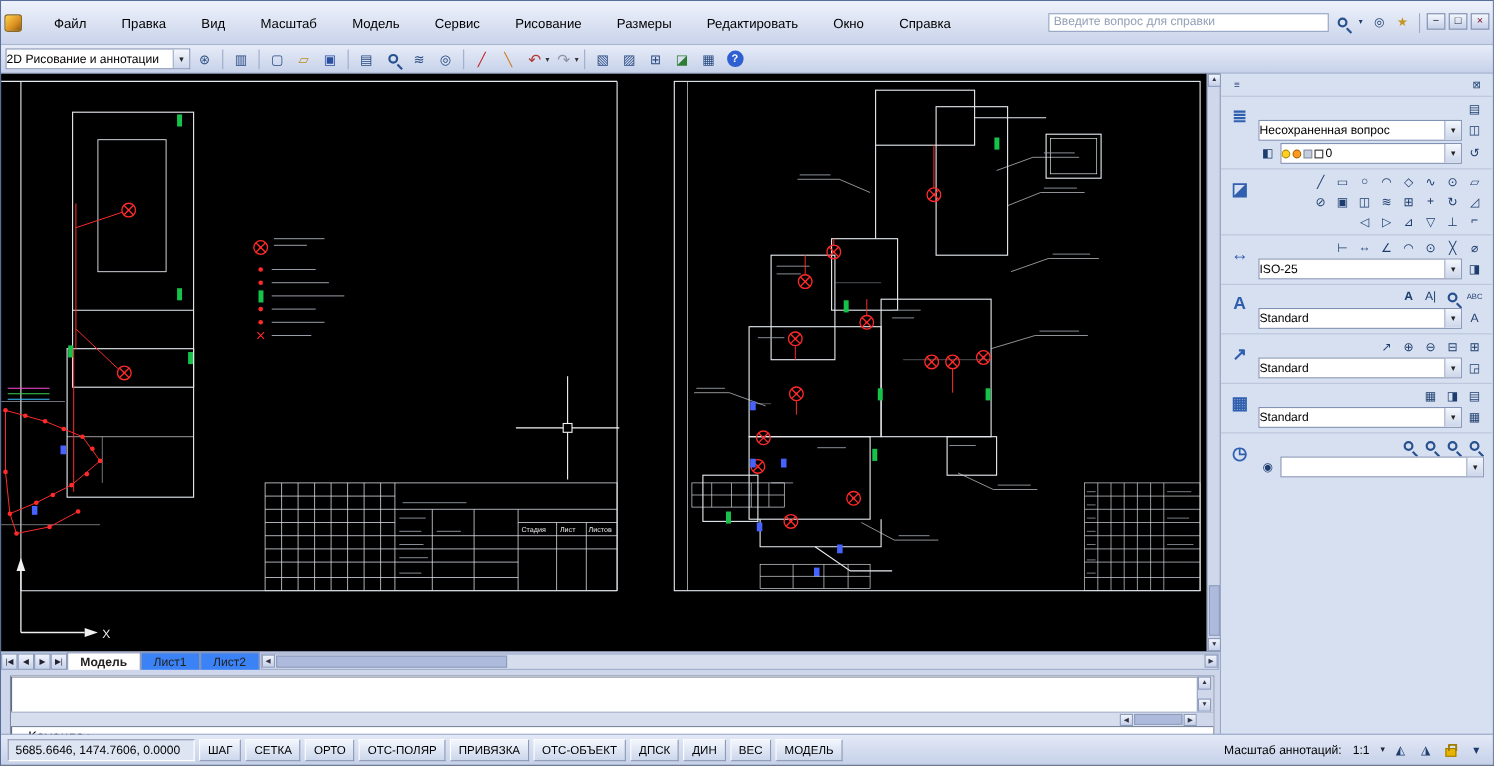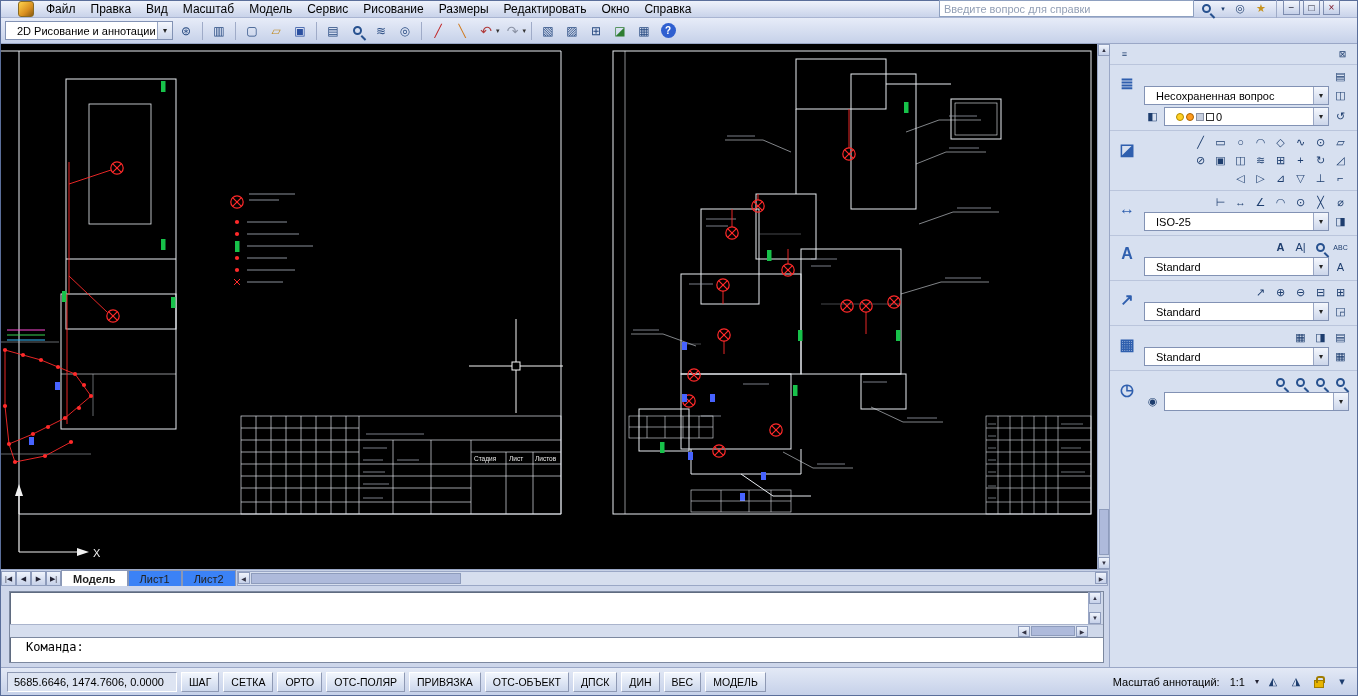--- a/index.html
+++ b/index.html
@@ -1,34 +1,34 @@
 <!DOCTYPE html>
 <html><head>
 <meta charset="utf-8">
 <style>
   *{margin:0;padding:0;box-sizing:border-box}
   html,body{width:1358px;height:696px;overflow:hidden}
   body{font-family:"Liberation Sans",sans-serif;font-size:11px;color:#000;background:#cdd6ea}
   .app{width:1358px;height:696px;display:flex;flex-direction:column;border:1px solid #5a6e9a}
 
   
-  .menubar{height:17px;display:flex;align-items:center;background:linear-gradient(#eef2fb,#c9d3ea);border-bottom:1px solid #a9b5d2;padding:0 17px;gap:1px;flex:none}
+  .menubar{height:40px;display:flex;align-items:center;background:linear-gradient(#eef2fb,#c9d3ea);border-bottom:1px solid #a9b5d2;padding:0 3px;gap:18px;flex:none}
   .applogo{width:16px;height:16px;border-radius:3px;background:linear-gradient(135deg,#ffd34d,#d98f1f 60%,#8a5a10);border:1px solid #8a6a20;margin-right:4px;flex:none}
   .menu-item{font-size:12px;padding:3px 7px;cursor:default;white-space:nowrap}
   .mright{margin-left:auto;display:flex;align-items:flex-start;gap:3px}
   .help-search{width:255px;height:17px;border:1px solid #8ea0c0;font-size:11px;padding:0 4px;background:#fff}
   .help-search::placeholder{color:#93a0b6}
   .mbtn{width:18px;height:17px;display:flex;align-items:center;justify-content:center;border:1px solid transparent;font-size:11px;color:#1d3d6e}
   .winbtn{width:17px;height:15px;display:flex;align-items:center;justify-content:center;font-size:10px;background:linear-gradient(#f4f7fd,#c4cfe8);border:1px solid #7e8db0;color:#223}
   .winbtn.close{color:#7a1020}
   .vsep{width:1px;height:18px;background:#9fabc8;margin:0 3px}
 
   
   .toolbar{height:26px;display:flex;align-items:center;background:linear-gradient(#e7ecf8,#c6d1e9);border-bottom:1px solid #9aa7c6;padding:0 4px;gap:2px;flex:none}
-  .combo{height:19px;background:#fff;border:1px solid #8292b4;display:flex;align-items:center;font-size:11px;padding-left:11px;position:relative;white-space:nowrap;overflow:hidden}
+  .combo{height:19px;background:#fff;border:1px solid #8292b4;display:flex;align-items:center;font-size:11px;padding-left:0;position:relative;white-space:nowrap;overflow:hidden}
   .combo::after{content:"▾";font-size:8px;width:14px;align-self:stretch;margin-left:auto;background:linear-gradient(#f4f7fd,#ccd6ea);border-left:1px solid #9aa7c4;display:flex;align-items:center;justify-content:center;color:#222;flex:none}
   .ws-combo{width:168px}
   .tbtn{width:22px;height:22px;display:flex;align-items:center;justify-content:center;border:1px solid transparent;font-size:12px;color:#274a80}
   .tarr{font-size:7px;color:#333;margin-left:-3px}
   .ic-open{color:#c08a1f}.ic-save{color:#2a4fa0}.ic-pen1{color:#c02020}.ic-pen2{color:#d07818}
   .ic-undo{color:#b03a3a;font-size:14px}.ic-redo{color:#8c94a6;font-size:14px}
   .helpdisc{width:15px;height:15px;border-radius:50%;background:#2f5fd0;color:#fff;font-size:10px;font-weight:bold;display:flex;align-items:center;justify-content:center}
   .mag{position:relative;width:9px;height:9px;border:2px solid #27518f;border-radius:50%;display:inline-block;flex:none}
   .mag::after{content:"";position:absolute;left:7px;top:7px;width:6px;height:2px;background:#27518f;transform:rotate(45deg);transform-origin:0 0}
 

